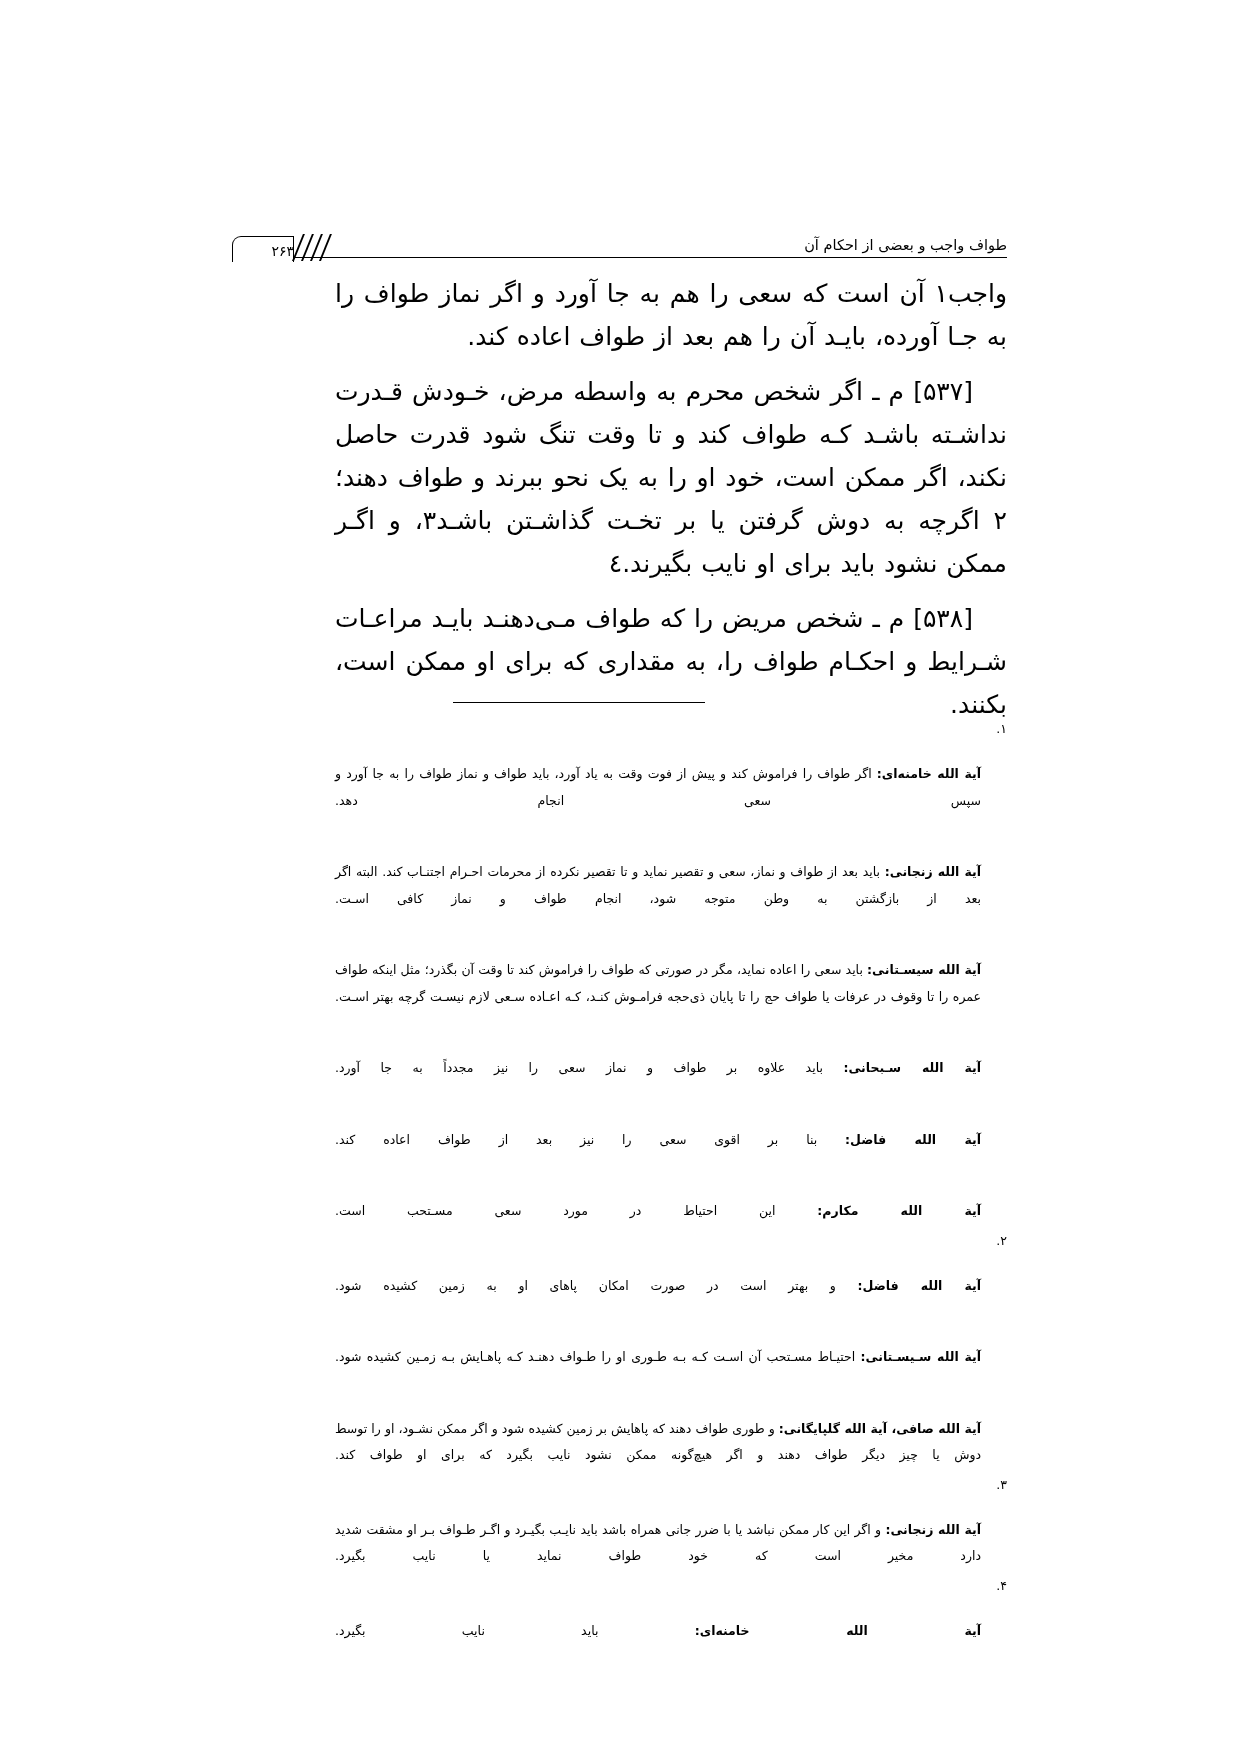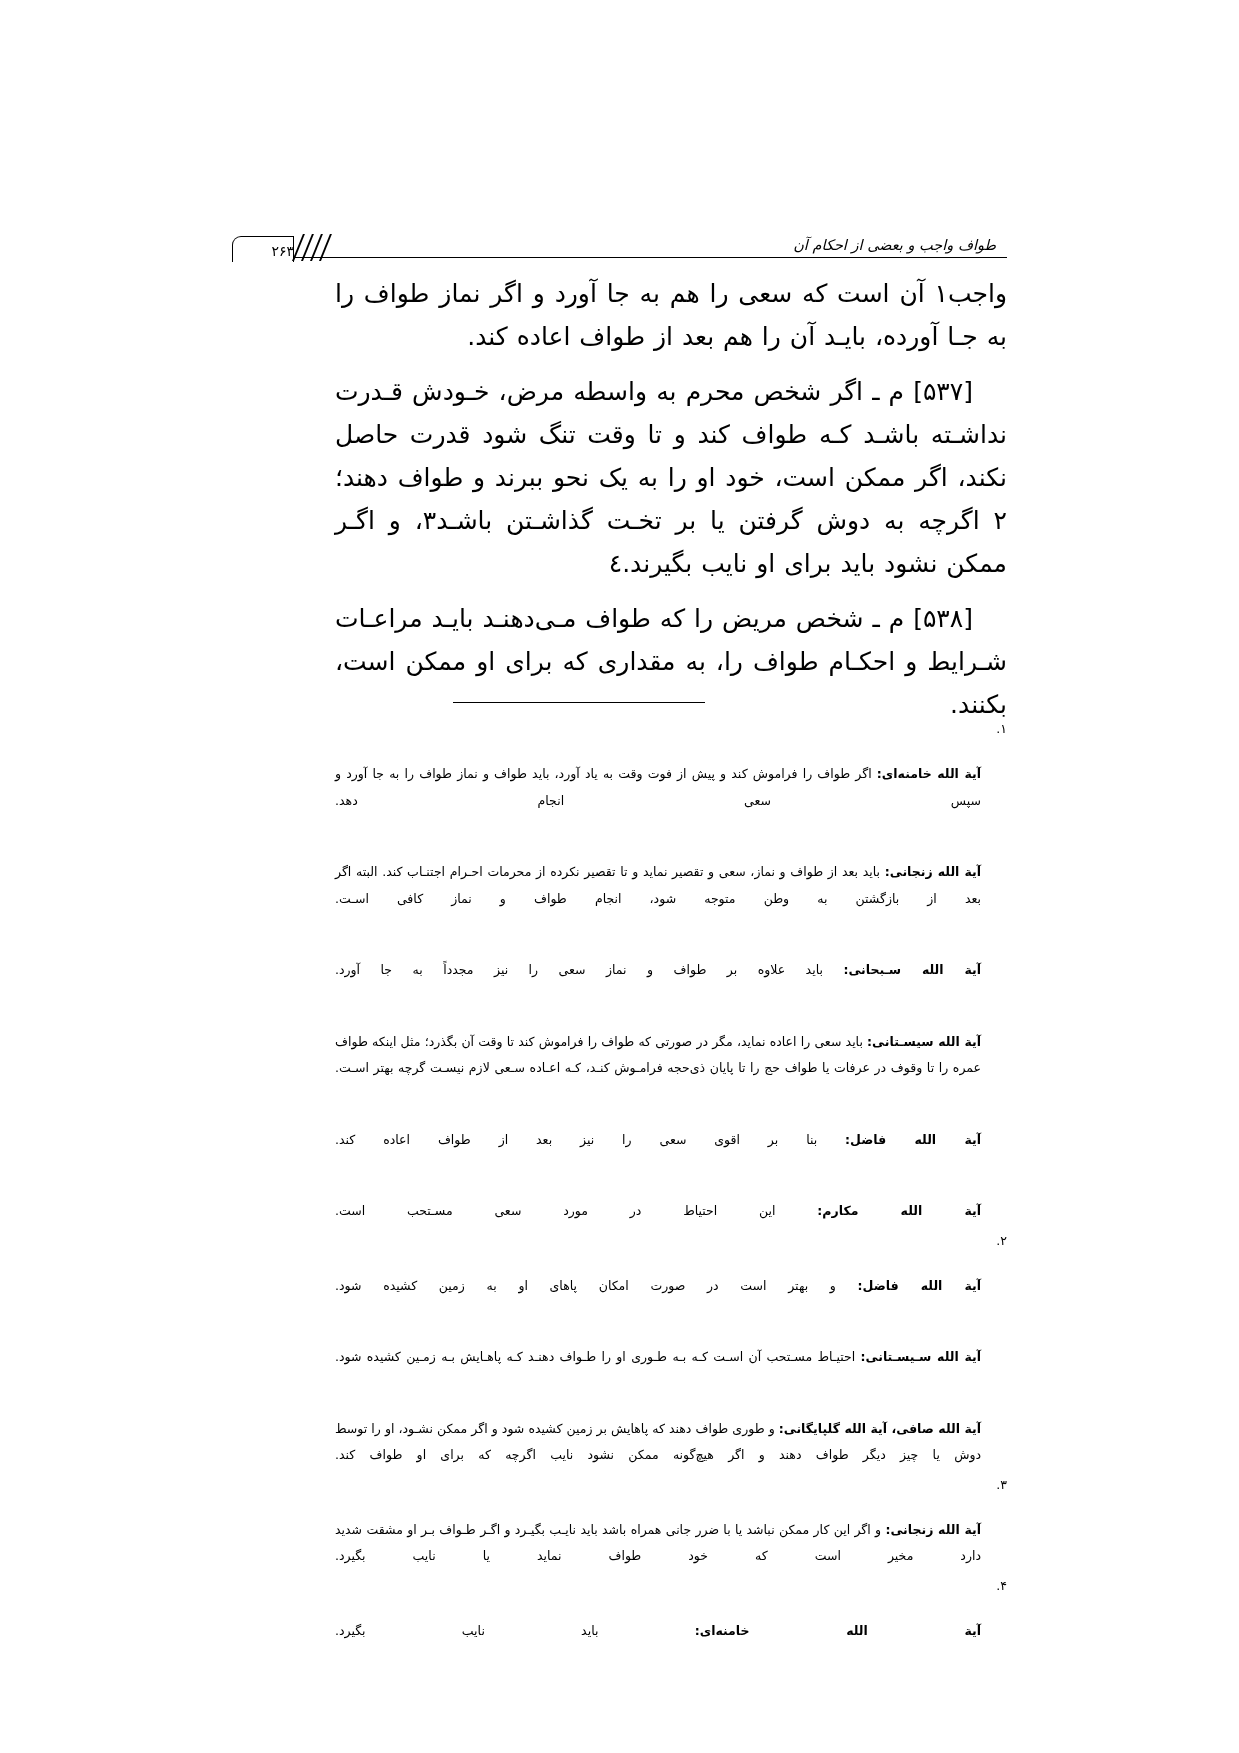--- a/index.html
+++ b/index.html
@@ -35,27 +35,26 @@
   .header-rule {
     position: absolute;
     left: 0;
     right: 0;
     bottom: 4px;
     height: 0;
     border-top: 1.6px solid #000;
   }
   .header-title {
     position: absolute;
-    right: 11px;
+    right: 0;
     bottom: 10px;
     font-size: 14.5px;
     line-height: 1;
     white-space: nowrap;
     font-family: "DejaVu Sans", "Liberation Sans", sans-serif;
-    font-style: italic;
   }
   
   .folio {
     position: absolute;
     left: 0;
     bottom: 0px;
     width: 108px;
     height: 30px;
   }
   .folio-box {
@@ -196,32 +195,32 @@
 
   <div class="fn-rule"></div>
 
   <div class="fn-col">
 
   <div class="fn-item">
         <div class="fn-marker">۱.</div>
         <div class="fn-body">
           <p class="fn-para stretch"><b class="auth">آیة الله خامنه‌ای:</b><span> اگر طواف را فراموش کند و پیش از فوت وقت به یاد آورد، باید طواف و نماز طواف را به جا آورد و سپس سعی انجام دهد.</span></p>
           <p class="fn-para stretch"><b class="auth">آیة الله زنجانی:</b><span> باید بعد از طواف و نماز، سعی و تقصیر نماید و تا تقصیر نکرده از محرمات احـرام اجتنـاب کند. البته اگر بعد از بازگشتن به وطن متوجه شود، انجام طواف و نماز کافی اسـت.</span></p>
+          <p class="fn-para stretch"><b class="auth">آیة الله سیسـتانی:</b><span> باید سعی را اعاده نماید، مگر در صورتی که طواف را فراموش کند تا وقت آن بگذرد؛ مثل اینکه طواف عمره را تا وقوف در عرفات یا طواف حج را تا پایان ذی‌حجه فرامـوش کنـد، کـه اعـاده سـعی لازم نیسـت گرچه بهتر اسـت.</span></p>
           <p class="fn-para stretch"><b class="auth">آیة الله سـبحانی:</b><span> باید علاوه بر طواف و نماز سعی را نیز مجدداً به جا آورد.</span></p>
-          <p class="fn-para stretch"><b class="auth">آیة الله سیسـتانی:</b><span> باید سعی را اعاده نماید، مگر در صورتی که طواف را فراموش کند تا وقت آن بگذرد؛ مثل اینکه طواف عمره را تا وقوف در عرفات یا طواف حج را تا پایان ذی‌حجه فرامـوش کنـد، کـه اعـاده سـعی لازم نیسـت گرچه بهتر اسـت.</span></p>
           <p class="fn-para stretch"><b class="auth">آیة الله فاضل:</b><span> بنا بر اقوی سعی را نیز بعد از طواف اعاده کند.</span></p>
           <p class="fn-para stretch"><b class="auth">آیة الله مکارم:</b><span> این احتیاط در مورد سعی مسـتحب است.</span></p>
         </div>
       </div>
       <div class="fn-item">
         <div class="fn-marker">۲.</div>
         <div class="fn-body">
           <p class="fn-para stretch"><b class="auth">آیة الله فاضل:</b><span> و بهتر است در صورت امکان پاهای او به زمین کشیده شود.</span></p>
           <p class="fn-para stretch"><b class="auth">آیة الله سـیسـتانی:</b><span> احتیـاط مسـتحب آن اسـت کـه بـه طـوری او را طـواف دهنـد کـه پاهـایش بـه زمـین کشیده شود.</span></p>
-          <p class="fn-para stretch"><b class="auth">آیة الله صافی، آیة الله گلپایگانی:</b><span> و طوری طواف دهند که پاهایش بر زمین کشیده شود و اگر ممکن نشـود، او را توسط دوش یا چیز دیگر طواف دهند و اگر هیچ‌گونه ممکن نشود نایب اگرچه که برای او طواف کند.</span></p>
+          <p class="fn-para stretch"><b class="auth">آیة الله صافی، آیة الله گلپایگانی:</b><span> و طوری طواف دهند که پاهایش بر زمین کشیده شود و اگر ممکن نشـود، او را توسط دوش یا چیز دیگر طواف دهند و اگر هیچ‌گونه ممکن نشود نایب بگیرد که برای او طواف کند.</span></p>
         </div>
       </div>
       <div class="fn-item">
         <div class="fn-marker">۳.</div>
         <div class="fn-body">
           <p class="fn-para stretch"><b class="auth">آیة الله زنجانی:</b><span> و اگر این کار ممکن نباشد یا با ضرر جانی همراه باشد باید نایـب بگیـرد و اگـر طـواف بـر او مشقت شدید دارد مخیر است که خود طواف نماید یا نایب بگیرد.</span></p>
         </div>
       </div>
       <div class="fn-item">
         <div class="fn-marker">۴.</div>

